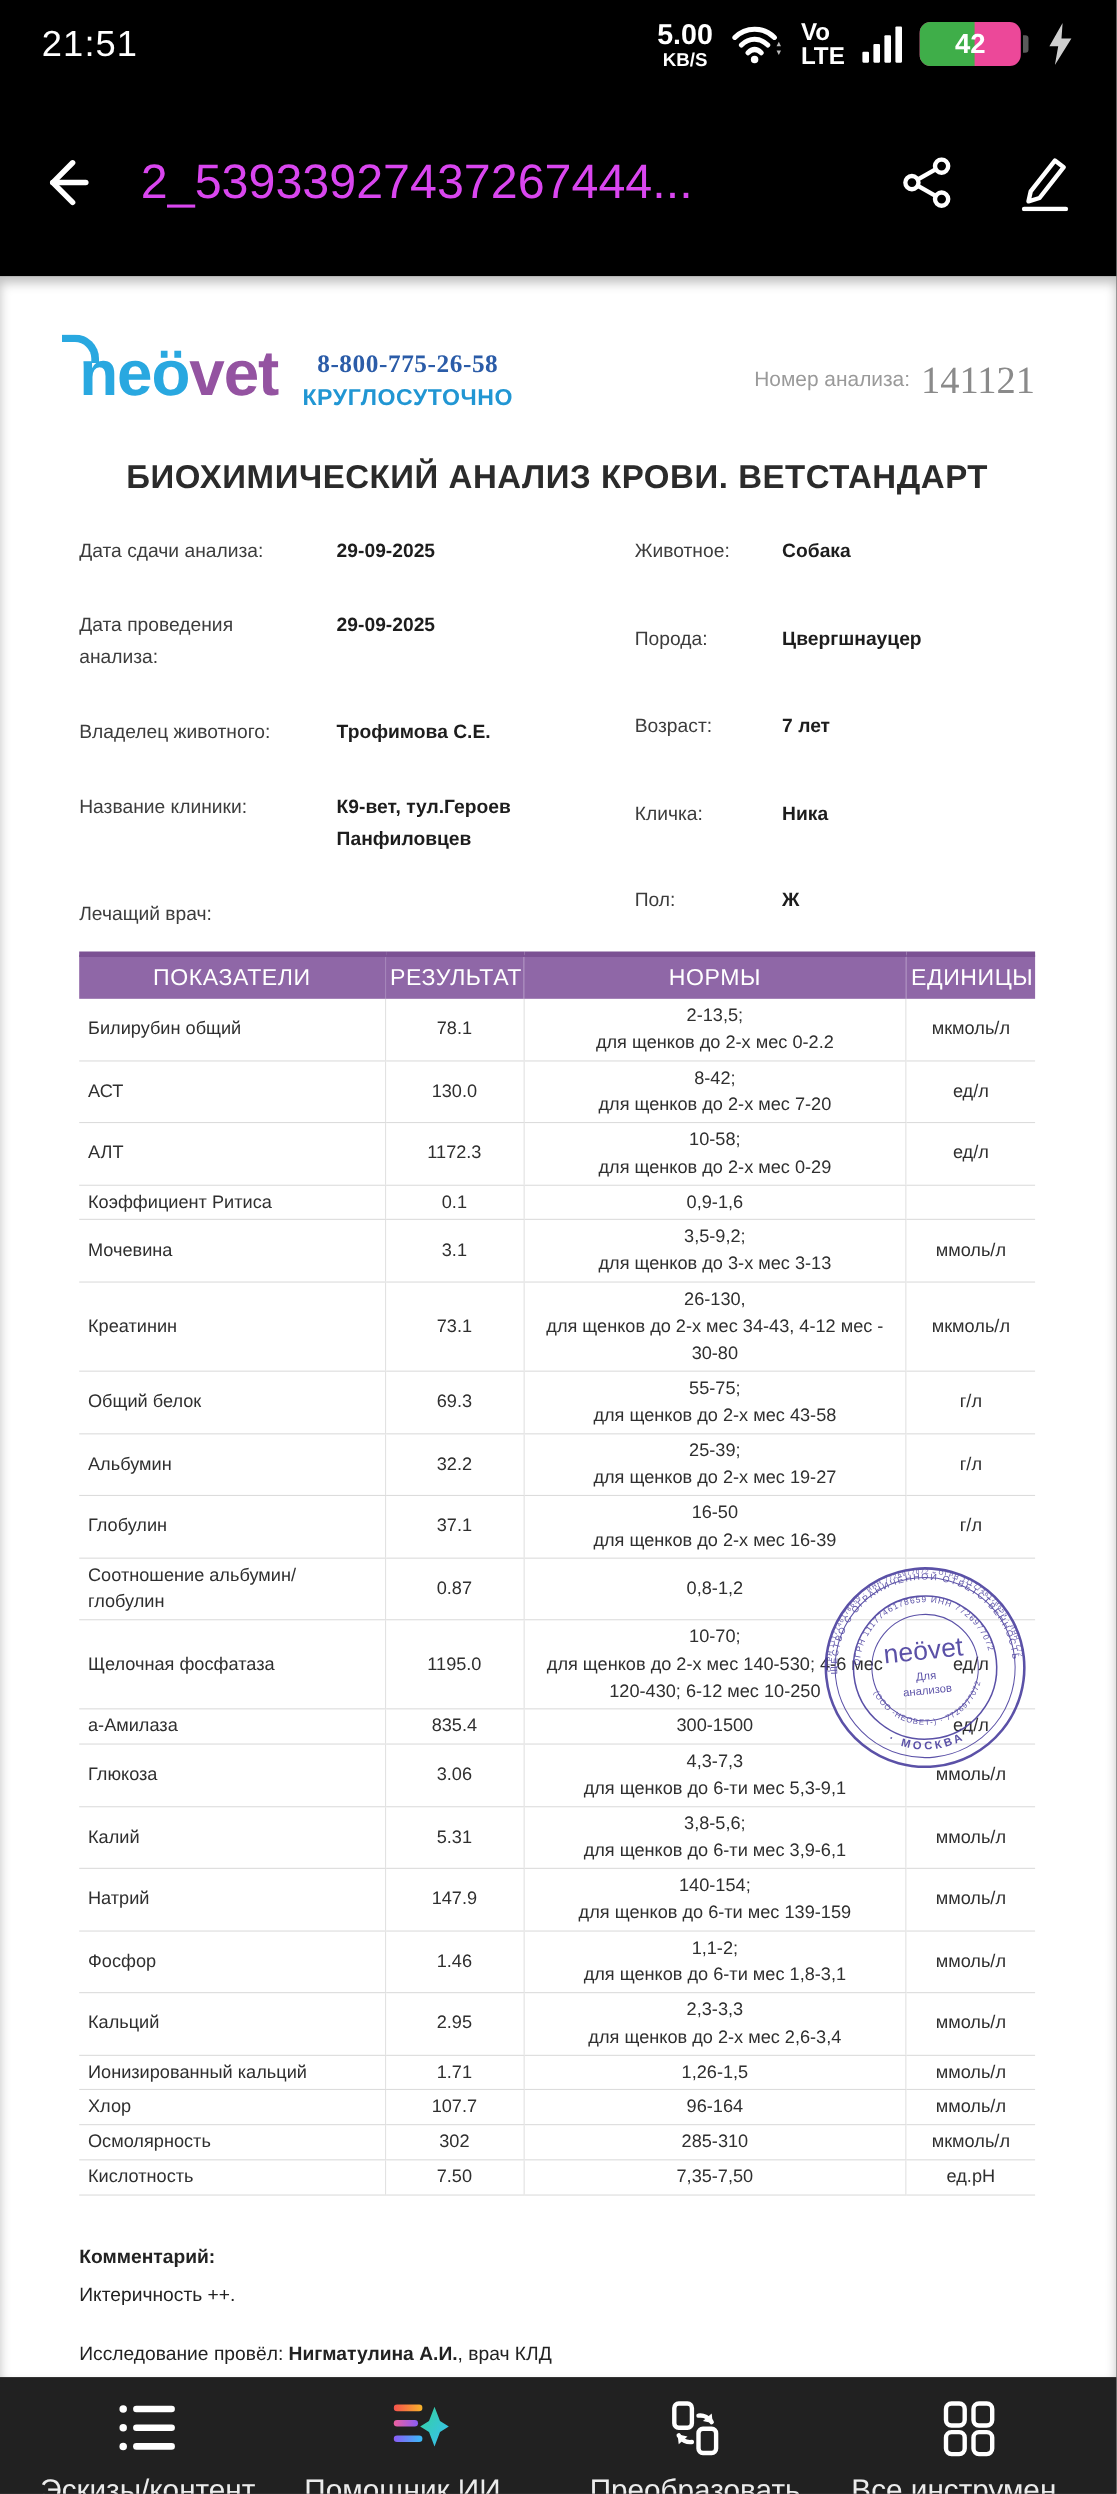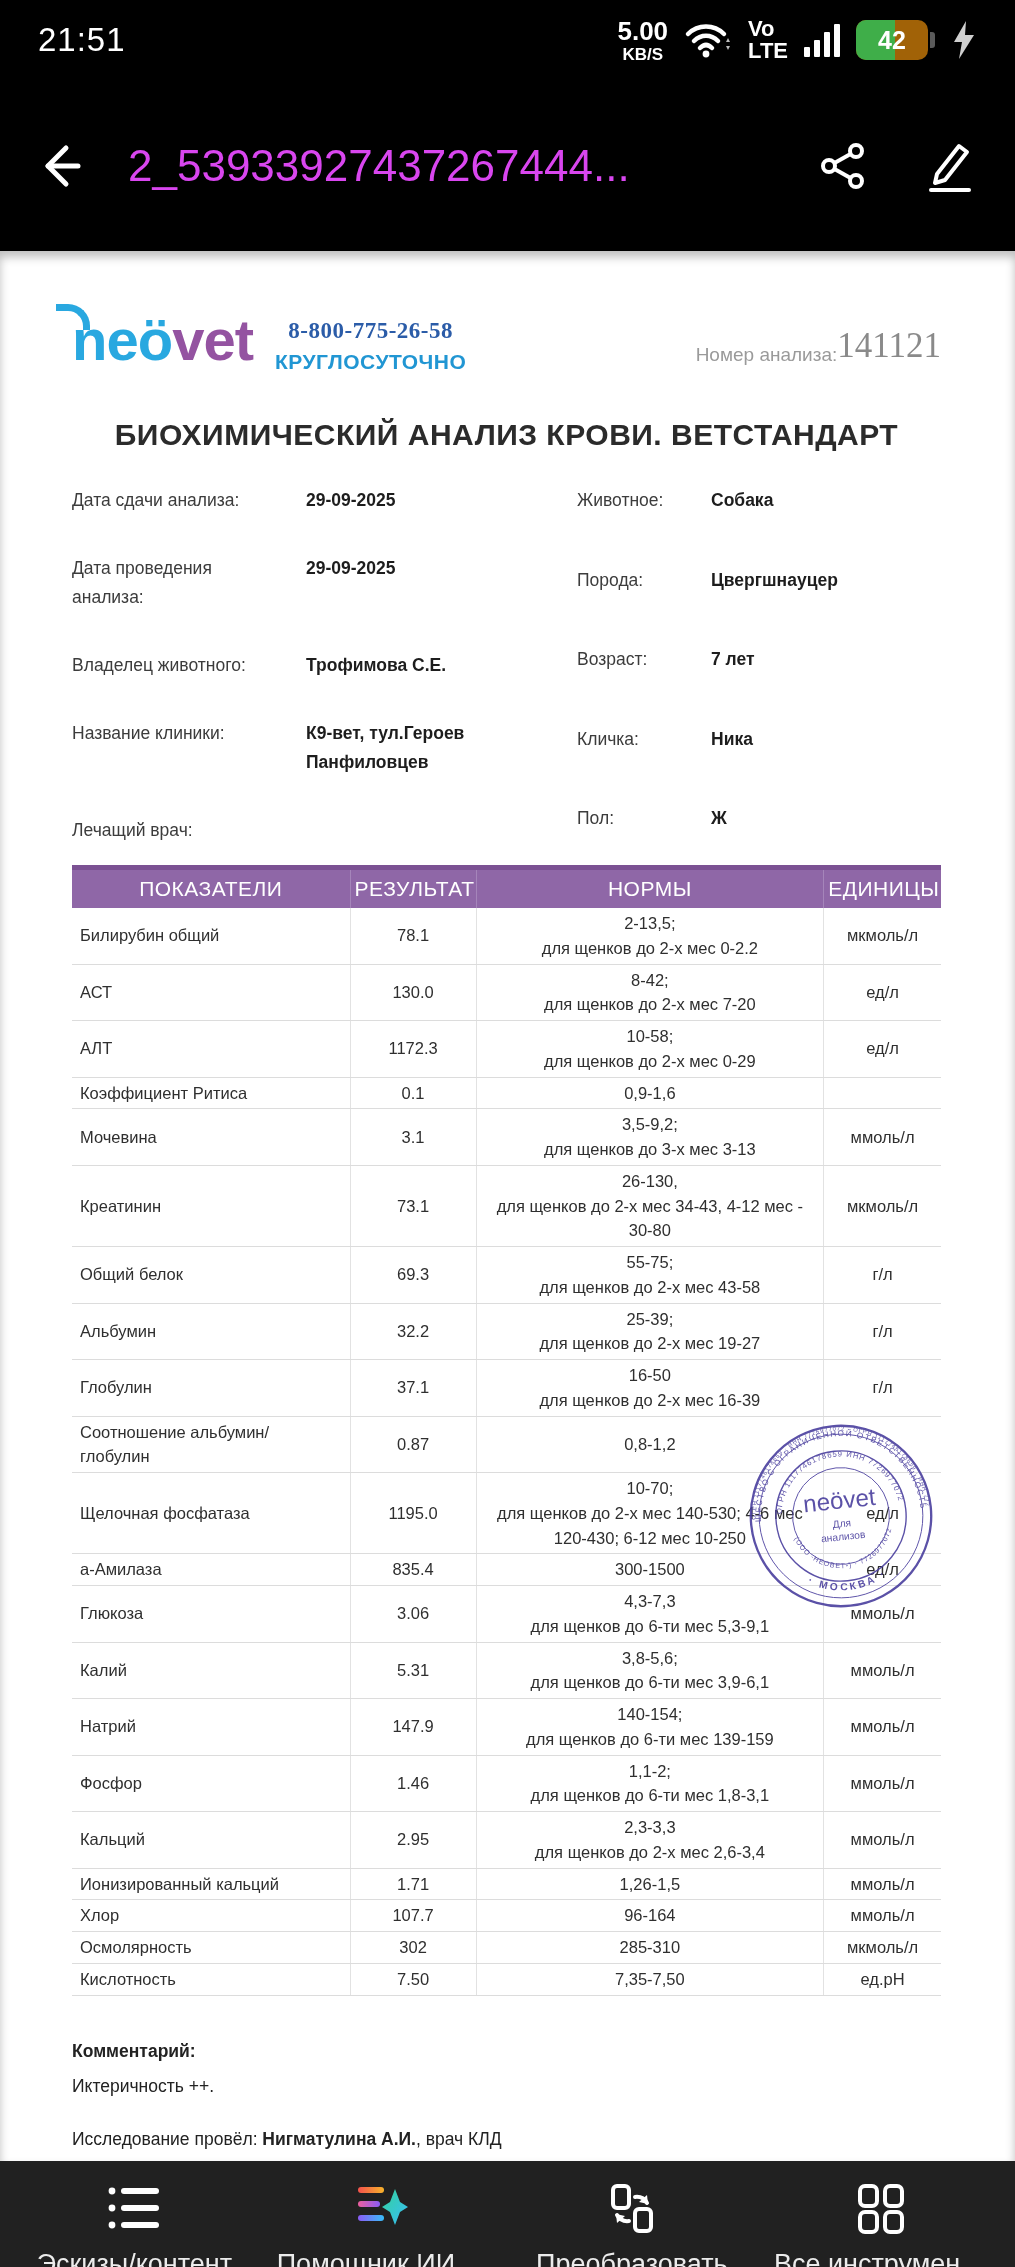--- a/index.html
+++ b/index.html
@@ -18,21 +18,21 @@
   .sb-time { font-size:33px; font-weight:400; letter-spacing:1px; }
   .sb-right { display:flex; align-items:center; gap:16px; }
   .sb-speed { text-align:center; line-height:1; font-weight:700; }
   .sb-speed .v { font-size:26px; }
   .sb-speed .u { font-size:17px; margin-top:2px; }
   .sb-volte { text-align:left; line-height:1; font-weight:700; }
   .sb-volte div { font-size:22px; }
   .sb-bars { display:flex; align-items:flex-end; gap:4px; height:34px; }
   .sb-bars i { display:block; width:6px; background:#fff; border-radius:1px; }
   .sb-battery {
-    position:relative; width:72px; height:40px; background:#a16207; border-radius:10px;
+    position:relative; width:92px; height:40px; background:#ec4899; border-radius:10px;
     overflow:hidden; display:flex; align-items:center; justify-content:center;
   }
   .sb-battery .fill { position:absolute; left:0; top:0; bottom:0; width:54%; background:#3fae49; }
   .sb-battery .pct { position:relative; color:#fff; font-size:25px; font-weight:700; }
   .sb-nub { width:5px; height:16px; background:#5a5a5a; border-radius:0 3px 3px 0; margin-left:-14px; }
 
   
   .appbar {
     height:171px; background:#000; color:#d946ef; display:flex; align-items:center;
     padding:0 42px; gap:34px; flex:0 0 auto;
@@ -51,21 +51,21 @@
   .brand { display:flex; align-items:flex-start; gap:22px; }
   .brand-logo { font-weight:700; font-size:58px; line-height:.9; letter-spacing:-1px; position:relative; }
   .brand-logo .blue { color:#29a8e0; }
   .brand-logo .purple { color:#9453a1; }
   .brand-tail { position:absolute; left:-16px; top:-10px; width:34px; height:26px;
     border:7px solid #29a8e0; border-bottom:none; border-left:none; border-radius:0 22px 0 0; }
   .brand-contact { padding-top:4px; }
   .brand-phone { font-family:"Liberation Serif","DejaVu Serif",serif; font-weight:700;
     color:#2b5ca8; font-size:23px; letter-spacing:.5px;text-align:center; }
   .brand-24h { color:#2196d3; font-weight:700; font-size:21px; margin-top:6px; letter-spacing:.5px; }
-  .analysis-no { display:flex; align-items:flex-end; padding-top:12px; }
+  .analysis-no { display:flex; align-items:center; gap:10px; padding-top:12px; }
   .analysis-no .lbl { color:#9a9a9a; font-size:19px; }
   .analysis-no .num { color:#8a8a8a; font-size:35px; font-family:"Liberation Serif","DejaVu Serif",serif; }
 
   .doc-title { text-align:center; font-size:30px; font-weight:600; color:#2b2b2b;
     margin-top:44px; letter-spacing:.5px; }
 
   .meta { display:flex; margin-top:34px; font-size:17.5px; line-height:29px; }
   .meta-col { display:grid; grid-template-columns:auto 1fr; column-gap:0;gap:39px; }
   .meta-col.left { width:505px; grid-template-columns:195px 1fr; }
   .meta-col.right { flex:1; grid-template-columns:95px 1fr; }

